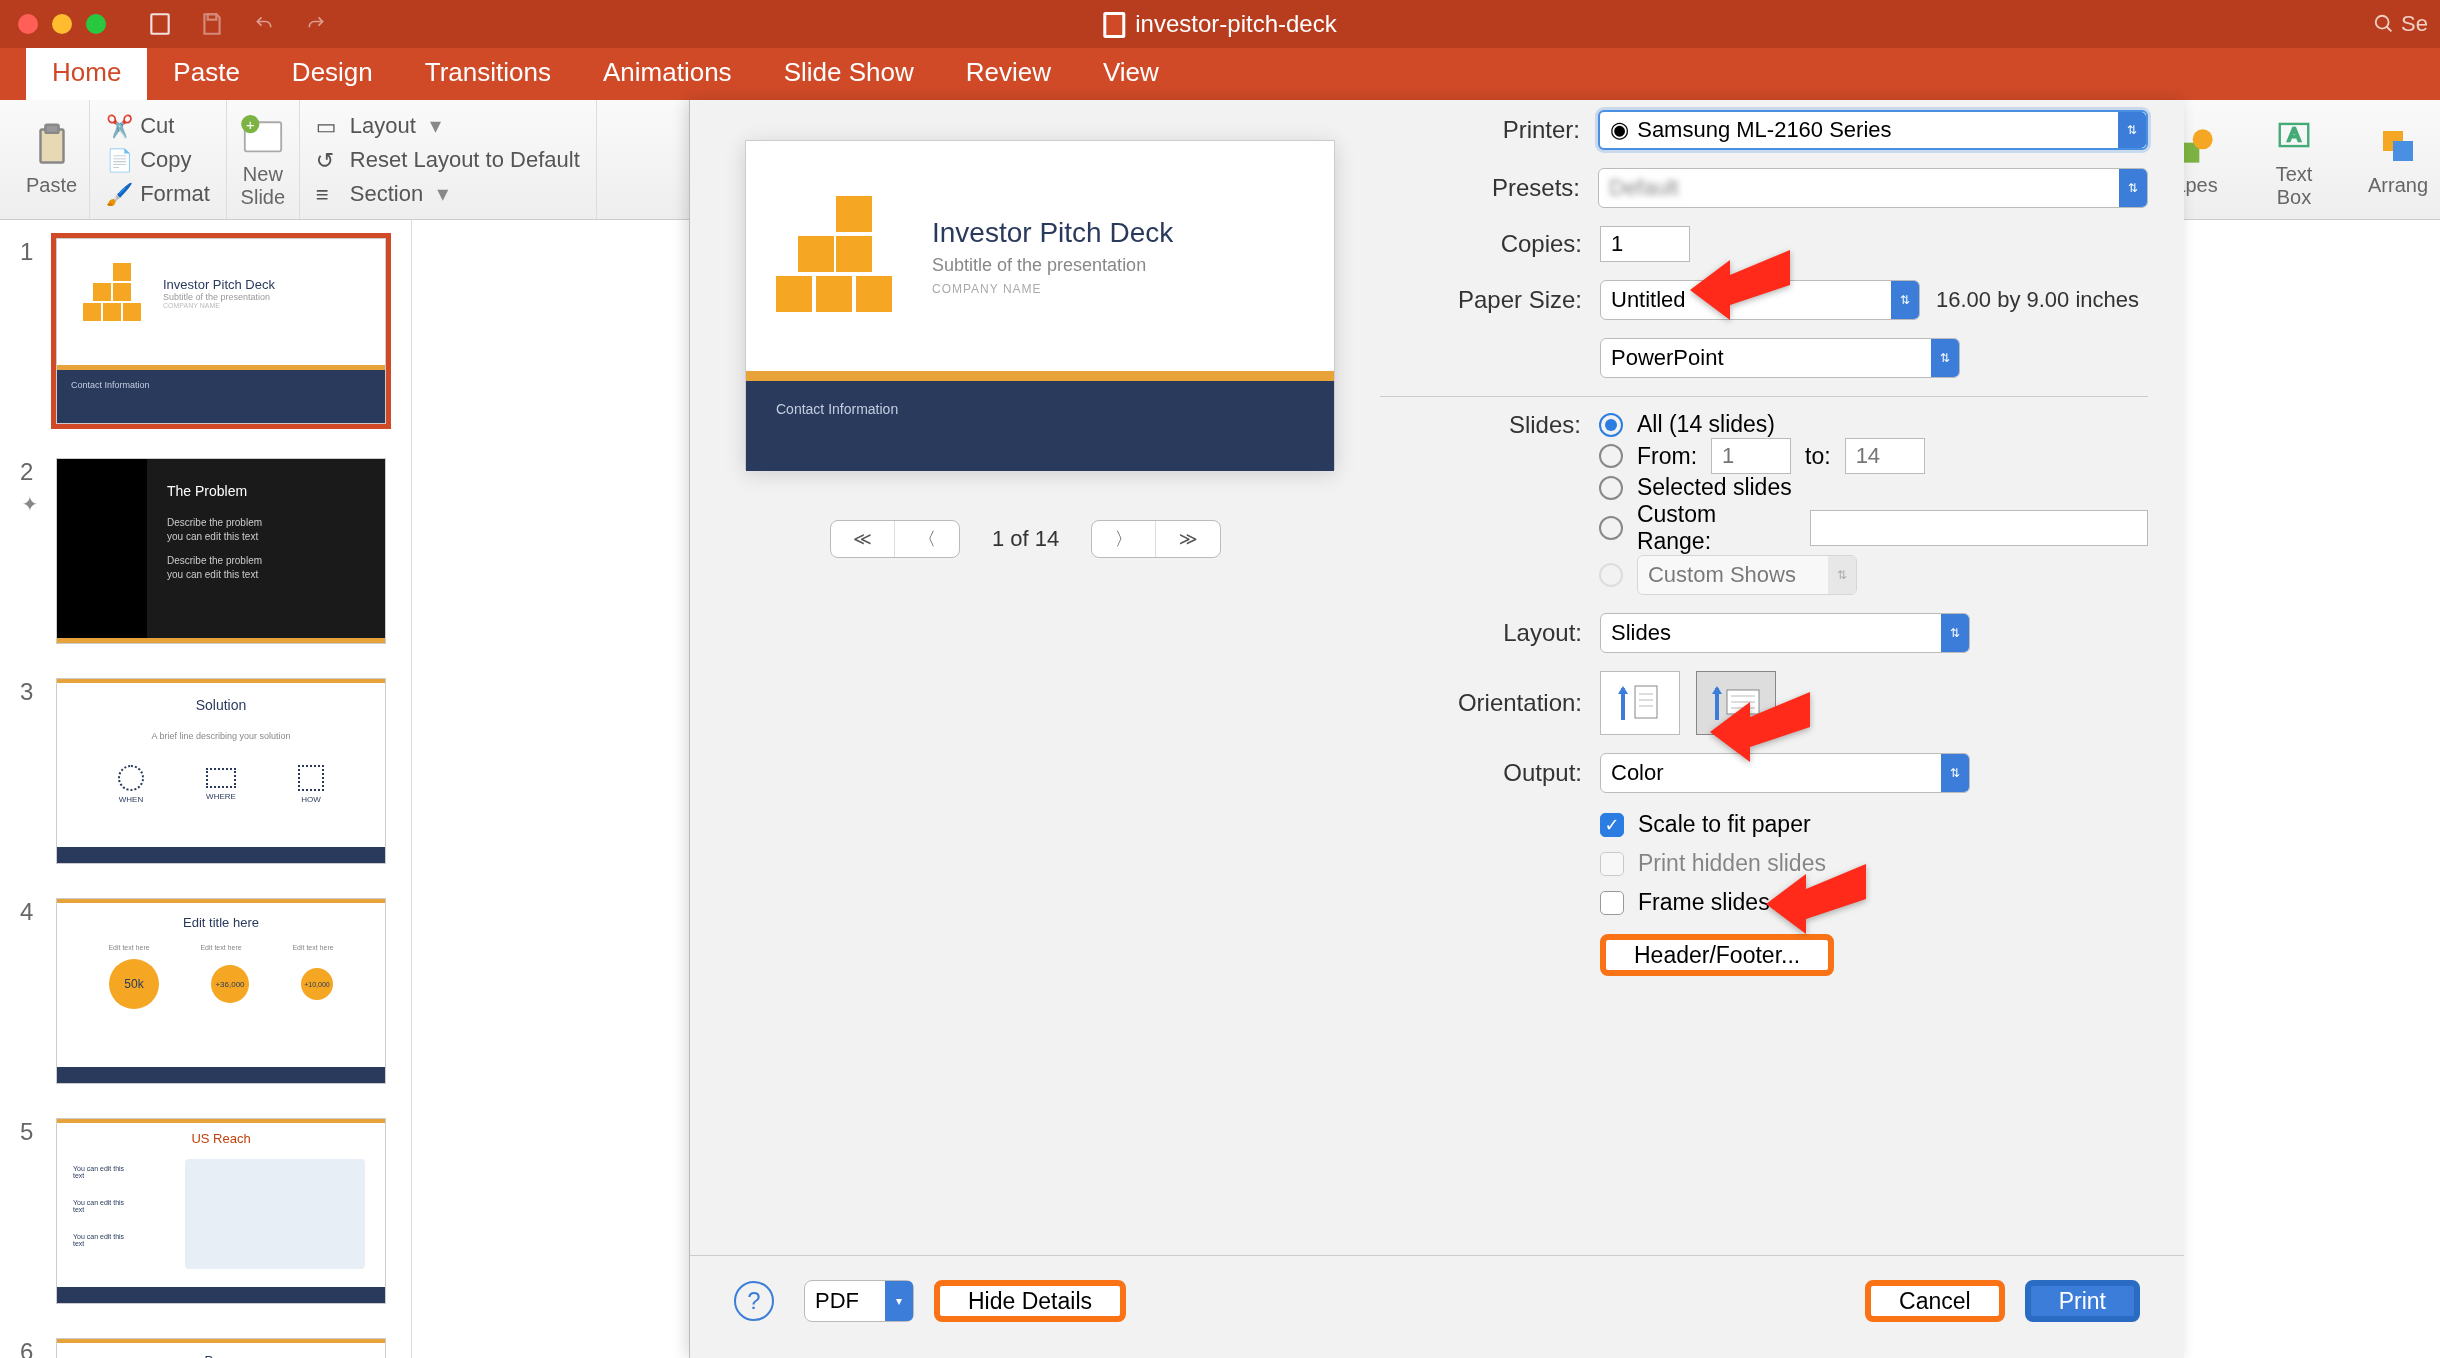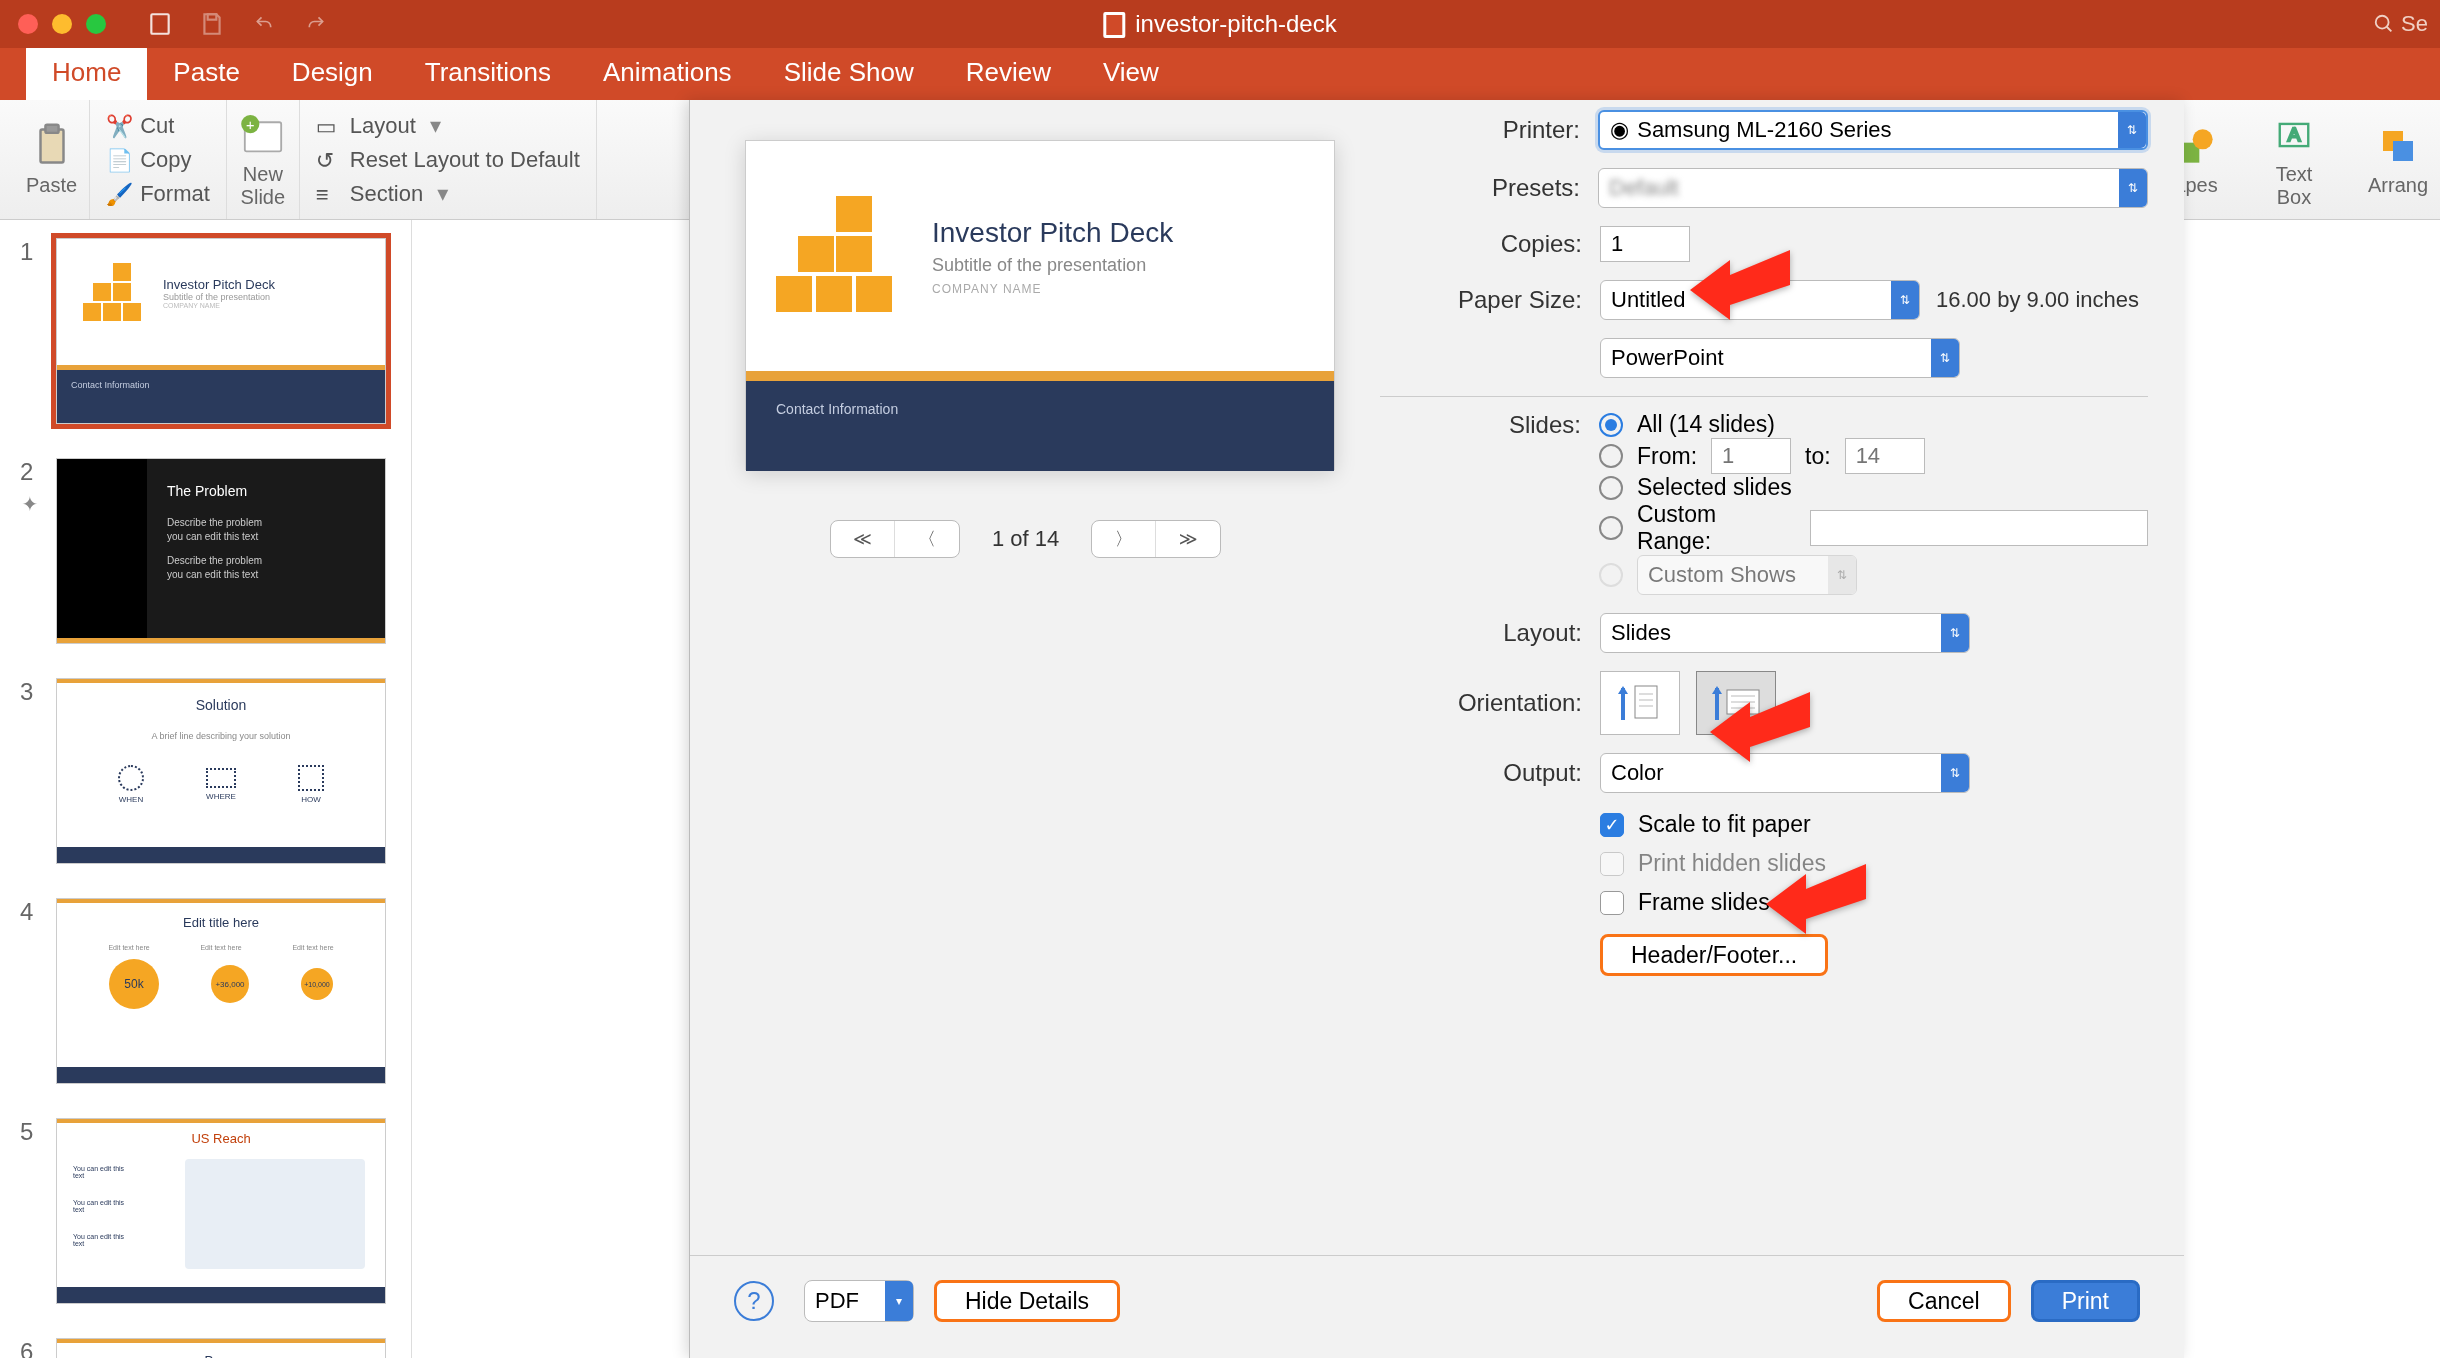--- a/index.html
+++ b/index.html
@@ -73,21 +73,21 @@
 .radio.checked::after{content:"";width:12px;height:12px;background:#2b7de1;border-radius:50%;}
 .radio.checked{border-color:#2b7de1;}
 .radio.disabled{opacity:.4;}
 .check{width:24px;height:24px;border:1px solid #999;border-radius:5px;display:flex;align-items:center;justify-content:center;background:#fff;}
 .check.checked{background:#2b7de1;border-color:#2b7de1;color:#fff;font-size:18px;}
 
 .orienrow{display:flex;gap:16px;}
 .orienbtn{width:80px;height:64px;border:1px solid #bbb;background:#fff;display:flex;align-items:center;justify-content:center;position:relative;}
 .orienbtn.sel{background:#ddd;border-color:#888;}
 
-.btn{height:42px;padding:0 28px;border:3px solid #f97316;border-radius:8px;background:#fff;font-size:23px;display:inline-flex;align-items:center;}
+.btn{height:42px;padding:0 28px;border:6px solid #f97316;border-radius:8px;background:#fff;font-size:23px;display:inline-flex;align-items:center;}
 .btn.primary{background:#3b7dd8;color:#fff;border-color:#2a6bc4;}
 
 .dlgfoot{position:absolute;left:0;right:0;bottom:36px;display:flex;align-items:center;padding:0 44px;border-top:1px solid #ccc;padding-top:24px;}
 .helpcirc{width:40px;height:40px;border:2px solid #3b7dd8;border-radius:50%;display:flex;align-items:center;justify-content:center;color:#3b7dd8;font-size:24px;margin-right:30px;}
 .arrowshape{position:absolute;filter:drop-shadow(0 2px 3px rgba(0,0,0,.3));}
 
 hr.divider{border:none;border-top:1px solid #ccc;margin:14px 0;}
 
 
 .pv-top{height:230px;background:#fff;display:flex;align-items:center;padding-left:30px;gap:26px;}

